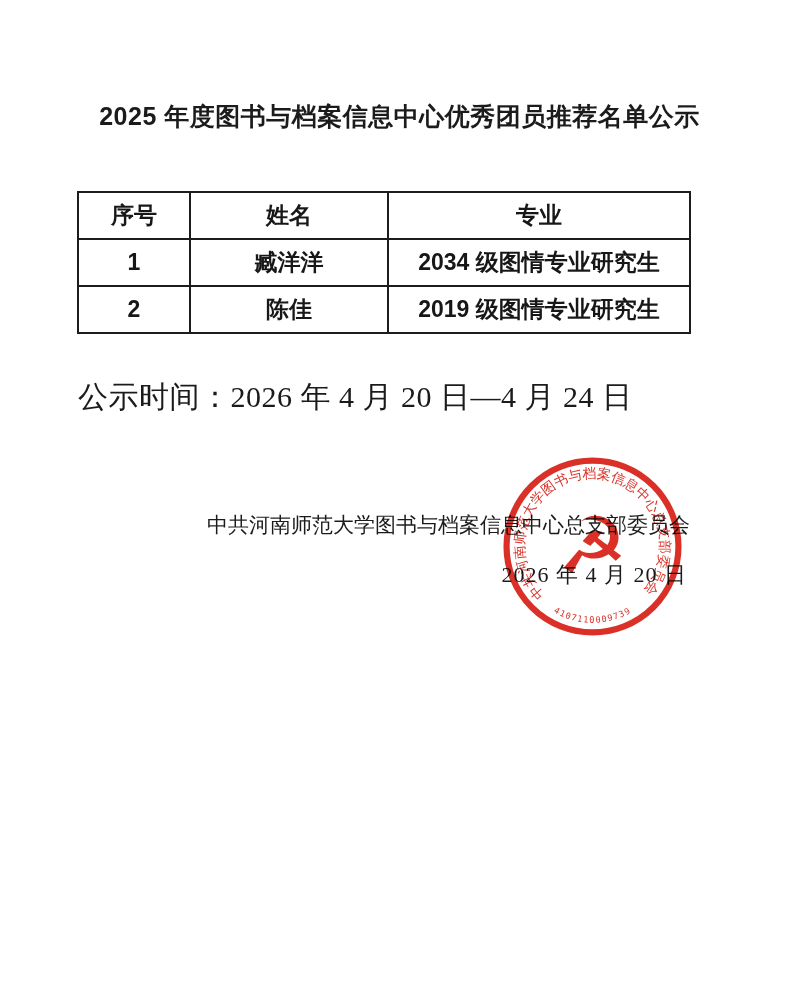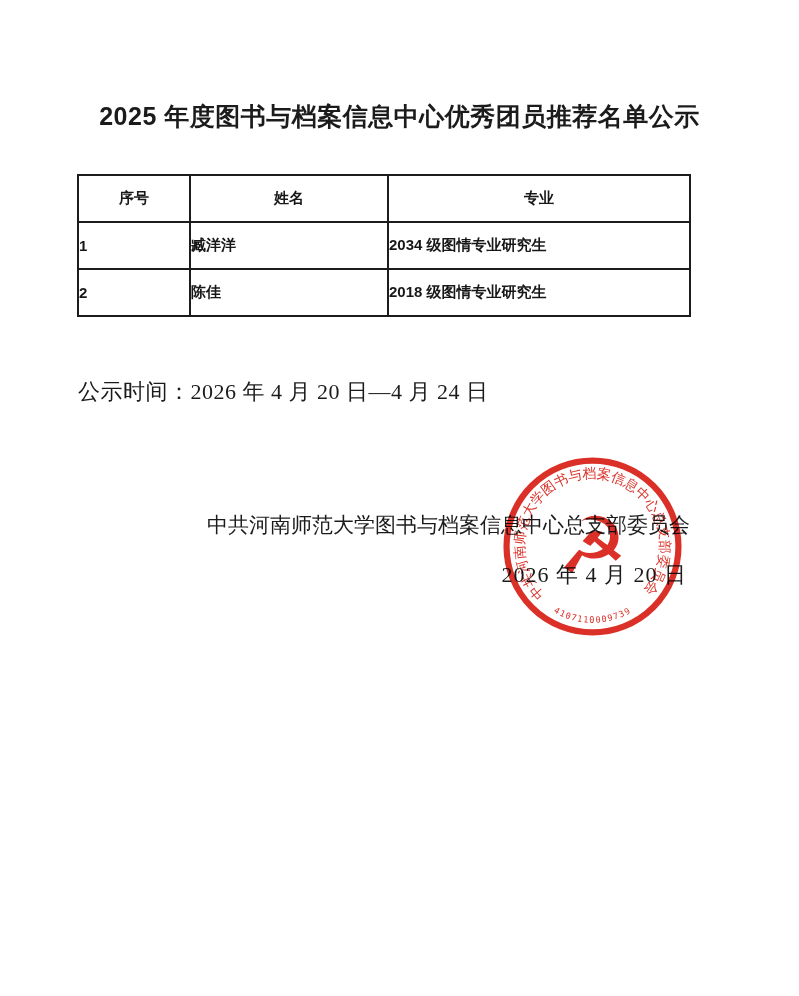--- a/index.html
+++ b/index.html
@@ -20,42 +20,43 @@
     text-align: center;
     font-family: "Liberation Sans", "DejaVu Sans", sans-serif;
     font-weight: bold;
     font-size: 25px;
     letter-spacing: 0.5px;
     white-space: nowrap;
   }
   table.roster {
     position: absolute;
     left: 77px;
-    top: 174px;
+    top: 191px;
     width: 612px;
     border-collapse: collapse;
     table-layout: fixed;
     font-family: "Liberation Sans", "DejaVu Sans", sans-serif;
     font-weight: bold;
-    font-size: 15px;
+    font-size: 23px;
+    text-align: center;
     color: #171717;
   }
   table.roster th, table.roster td {
     border: 2px solid #1c1c1c;
     height: 45px;
     padding: 0;
     vertical-align: middle;
     font-weight: bold;
     white-space: nowrap;
     overflow: hidden;
   }
   .note-line {
     position: absolute;
     left: 78px;
-    font-size: 22px;
+    font-size: 30px;
     letter-spacing: 0.5px;
     white-space: nowrap;
   }
   .note-period { top: 377px; }
   .note-phone  { top: 421px; }
   .sig-org {
     position: absolute;
     top: 511px;
     right: 109px;
     font-size: 21px;
@@ -105,21 +106,21 @@
         <th>专业</th>
       </tr>
       <tr>
         <td>1</td>
         <td>臧洋洋</td>
         <td>2034 级图情专业研究生</td>
       </tr>
       <tr>
         <td>2</td>
         <td>陈佳</td>
-        <td>2018 级图情专业研究生</td>
+        <td>2019 级图情专业研究生</td>
       </tr>
     </tbody>
   </table>
 
   <div class="note-line note-period">公示时间：2026 年 4 月 20 日—4 月 24 日</div>
 
 
   <div class="sig-org">中共河南师范大学图书与档案信息中心总支部委员会</div>
 
   <div class="sig-date">2026 年 4 月 20 日</div>

